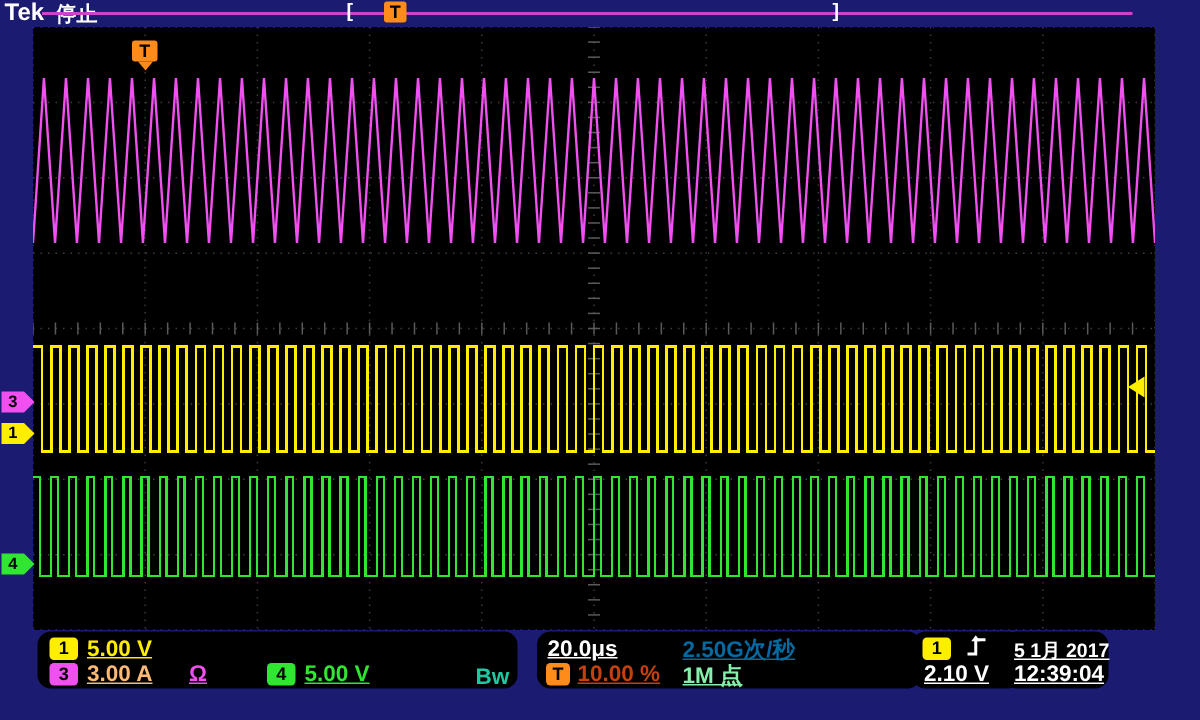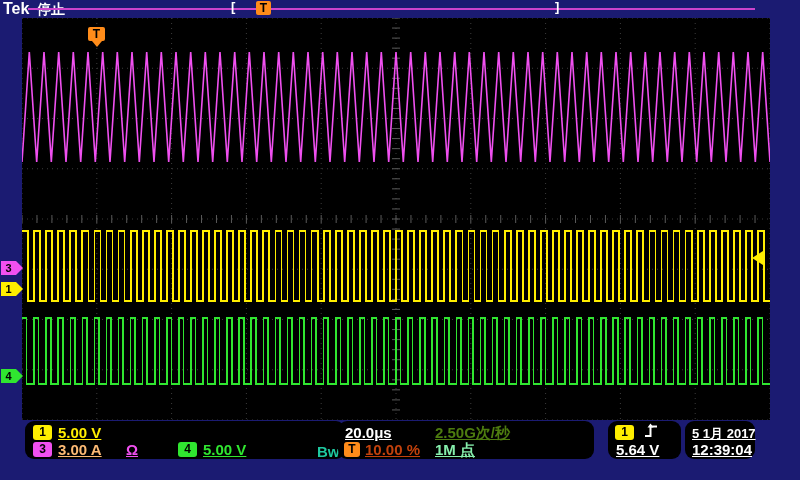--- a/index.html
+++ b/index.html
@@ -175,37 +175,37 @@
     <span class="badge" style="left:8px;top:4px;background:#ffee00">1</span>
     <span class="rtext" style="left:33px;top:3px;color:#ffee00">5.00 V</span>
     <span class="badge" style="left:8px;top:21px;background:#f050f0">3</span>
     <span class="rtext" style="left:33px;top:20px;color:#fdba74">3.00 A</span>
     <span class="rtext" style="left:101px;top:20px;color:#f050f0">Ω</span>
     <span class="badge" style="left:153px;top:21px;background:#30e630">4</span>
     <span class="rtext" style="left:178px;top:20px;color:#30e630">5.00 V</span>
     <span class="bw">Bw</span>
   </div>
 
-  <div class="sbox" style="left:338px;width:256px">
+  <div class="sbox" style="left:358px;width:256px">
     <span class="rtext" style="left:7px;top:3px;color:#fff">20.0μs</span>
-    <span class="rtext" style="left:97px;top:3px;color:#4d7c0f">2.50G次/秒</span>
+    <span class="rtext" style="left:97px;top:3px;color:#0369a1">2.50G次/秒</span>
     <span class="badge" style="left:6px;top:21px;width:16px;background:#ff8c1a">T</span>
     <span class="rtext" style="left:27px;top:20px;color:#c2410c">10.00 %</span>
     <span class="rtext" style="left:97px;top:20px;color:#86efac">1M 点</span>
   </div>
 
   <div class="sbox" style="left:608px;width:73px">
     <span class="badge" style="left:7px;top:4px;background:#ffee00">1</span>
     <span class="slope">
       <svg width="14" height="16" viewBox="0 0 14 16">
           <path d="M1 13 H6.5 V3.5 H13" fill="none" stroke="#ffffff" stroke-width="2"></path>
           <path d="M6.5 0.5 l3 4 h-6 z" fill="#ffffff"></path>
         </svg>
     </span>
-    <span class="rtext" style="left:8px;top:20px;color:#fff">5.64 V</span>
-  </div>
-
-  <div class="sbox" style="left:685px;width:70px">
+    <span class="rtext" style="left:8px;top:20px;color:#fff">2.10 V</span>
+  </div>
+
+  <div class="sbox" style="left:669px;width:70px">
     <span class="rtext dt" style="left:7px;top:4px">5 1月 2017</span>
     <span class="rtext dt" style="left:7px;top:20px;font-size:15px">12:39:04</span>
   </div>
 
 </div>
 
 </body></html>

